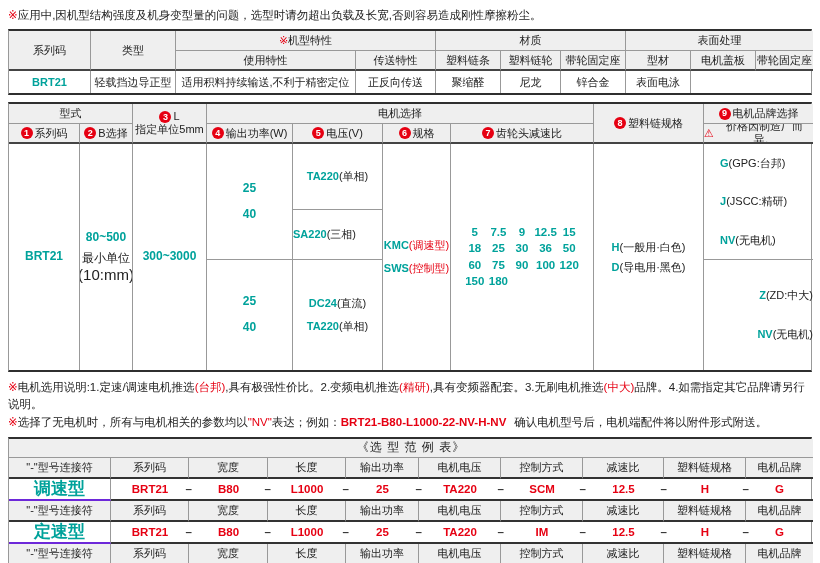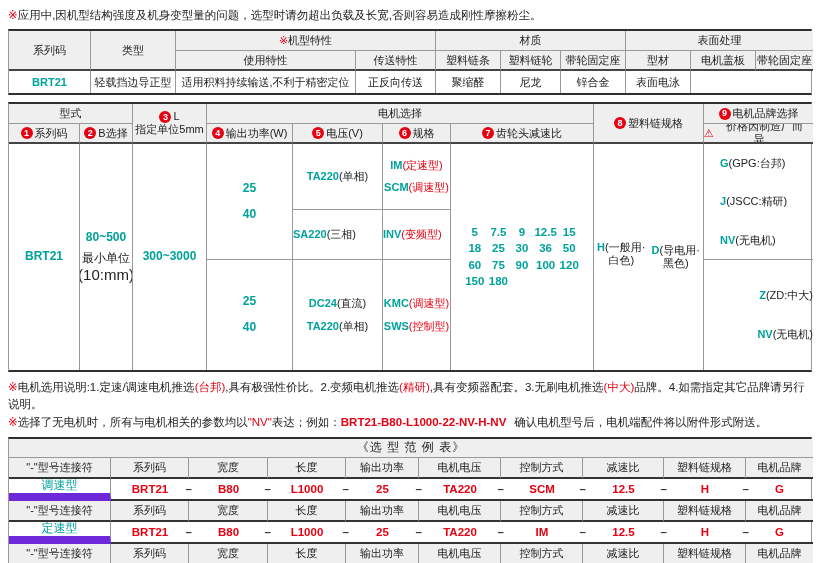--- a/index.html
+++ b/index.html
@@ -71,21 +71,21 @@
 .twoline > * + * { margin-top: 10px; }
 
 
 .notes { font-size: 11.5px; padding: 7px 0 6px 0; line-height: 1.5; }
 
 
 .t3 { grid-template-columns: 102px 78px 79px 78px 73px 82px 82px 81px 82px 67px; grid-template-rows: 19px 21px 22px 21px 22px 21px 22px; border-bottom: none; }
 .t3-title { grid-column: 1 / -1; background: #efefef; border-bottom: 1px solid #999; font-size: 12px; letter-spacing: 1px; display: flex; align-items: center; justify-content: center; }
 .t3 .hcell { background: #efefef; border-right: 1px solid #999; border-bottom: 2px solid #333; display: flex; align-items: center; justify-content: center; font-size: 11px; }
 .t3 .hcell.nr { border-right: none; }
-.rowlabel { border-right: 1px solid #999; border-bottom: 8px solid #6d28d9; display: flex; align-items: center; justify-content: center; color: #00A29B; font-weight: normal; font-size: 12px; }
+.rowlabel { border-right: 1px solid #999; border-bottom: 2px solid #6d28d9; display: flex; align-items: center; justify-content: center; color: #00A29B; font-weight: bold; font-size: 17px; }
 .valcell { position: relative; border-bottom: 2px solid #333; display: flex; align-items: center; justify-content: center; color: #E60012; font-weight: bold; font-size: 11.5px; }
 .dash { position: absolute; left: 0; transform: translateX(-55%); color: #333; font-weight: bold; }
 </style>
 </head>
 <body>
 
 <div class="page">
 
   <div class="note-top">
     <span class="red">※</span><span>应用中,因机型结构强度及机身变型量的问题，选型时请勿超出负载及长宽,否则容易造成刚性摩擦粉尘。</span>
@@ -198,29 +198,20 @@
         </div>
         <div class="band2 twoline">
           <span><span class="code">DC24</span><span class="sfx">(直流)</span></span>
           <span><span class="code">TA220</span><span class="sfx">(单相)</span></span>
         </div>
       </div>
     </div>
 
     <div class="cell nb" style="grid-column:6;grid-row:3;padding:0;align-items:stretch">
       <div class="vsplit">
-        <div class="band1" style="padding:0">
-          <div class="sub1">
-            <span><span class="code">IM</span><span class="sfx-red">(定速型)</span></span>
-            <span><span class="code">SCM</span><span class="sfx-red">(调速型)</span></span>
-          </div>
-          <div class="sub2">
-            <span><span class="code">INV</span><span class="sfx-red">(变频型)</span></span>
-          </div>
-        </div>
         <div class="band2 twoline">
           <span><span class="code">KMC</span><span class="sfx-red">(调速型)</span></span>
           <span><span class="code">SWS</span><span class="sfx-red">(控制型)</span></span>
         </div>
       </div>
     </div>
 
     <div class="cell nb" style="grid-column:7;grid-row:3;padding:0">
       <div class="ratio-grid">
         <span>5</span>
@@ -236,21 +227,21 @@
         <span>60</span>
           <span>75</span>
           <span>90</span>
           <span>100</span>
           <span>120</span>
         <span>150</span>
           <span>180</span>
       </div>
     </div>
 
-    <div class="cell nb" style="grid-column:8;grid-row:3;flex-direction:row">
+    <div class="cell nb" style="grid-column:8;grid-row:3;flex-direction:column">
       <span style="margin-bottom:7px"><span class="code">H</span><span class="sfx">(一般用·白色)</span></span>
       <span><span class="code">D</span><span class="sfx">(导电用·黑色)</span></span>
     </div>
 
     <div class="cell nb nr" style="grid-column:9;grid-row:3;padding:0;align-items:stretch">
       <div class="vsplit">
         <div class="band1 brandlist">
           <span><span class="code">G</span><span class="sfx">(GPG:台邦)</span></span>
           <span><span class="code">J</span><span class="sfx">(JSCC:精研)</span></span>
           <span><span class="code">NV</span><span class="sfx">(无电机)</span></span>

